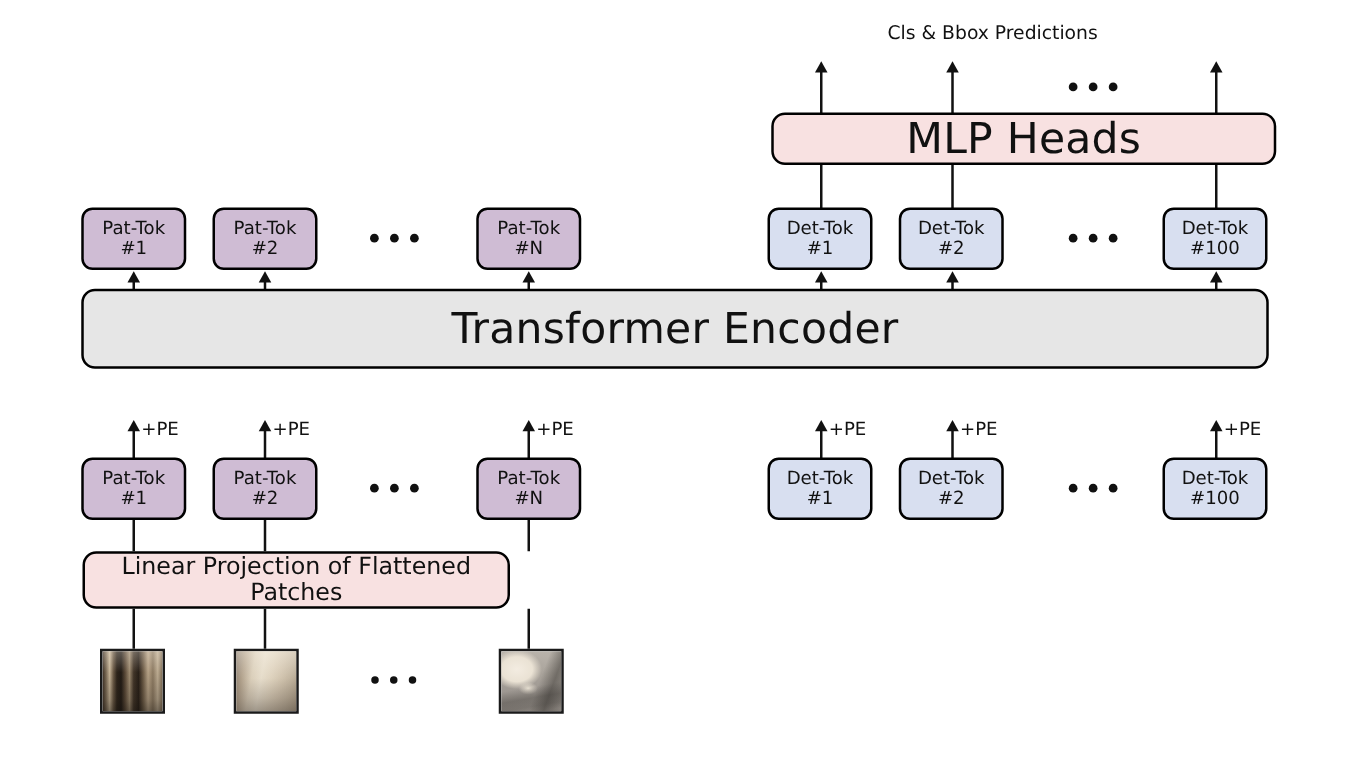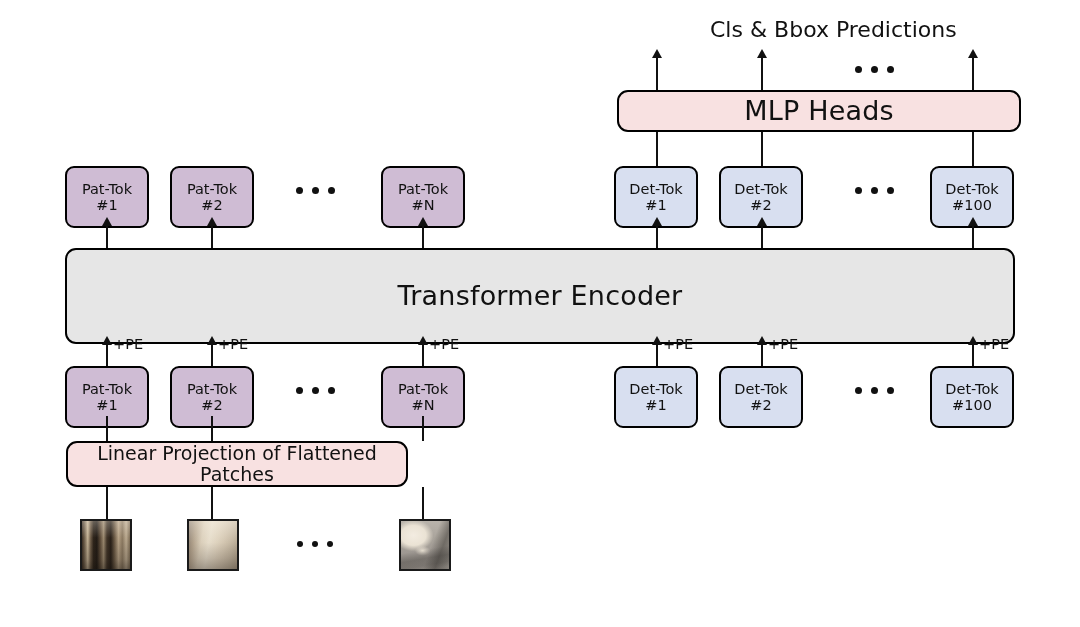--- a/index.html
+++ b/index.html
@@ -28,45 +28,45 @@
     flex-direction: column;
     align-items: center;
     justify-content: center;
     text-align: center;
     color: #111111;
     line-height: 1.12;
   }
 
   .tok {
     width: 84px;
-    height: 62px;
+    height: 50px;
     border-radius: 9px;
     font-size: 14.5px;
   }
   .tok .l1 { display:block; }
   .tok .l2 { display:block; }
 
   .pat-tok { background: #cfbcd4; }
   .det-tok { background: #d8dff0; }
 
   .wide-bar {
     border-radius: 11px;
-    font-size: 27px;
+    font-size: 34px;
     letter-spacing: 0.2px;
   }
   .encoder  { background: #e6e6e6; }
   .pinkbar  { background: #f8e1e1; }
 
   
   .label {
     position: absolute;
     color: #111111;
     white-space: nowrap;
   }
-  .caption-top   { font-size: 22px; }
+  .caption-top   { font-size: 15px; }
   .caption-bot   { font-size: 16.5px; }
   .pe            { font-size: 14.5px; }
 
   
   .dots {
     position: absolute;
     display: flex;
     gap: 9px;
     align-items: center;
   }
@@ -178,21 +178,21 @@
   <div class="vline" style="left:421.8px; top:225px; height:24px;"></div>
   <div class="arrow-head" style="left:418px; top:217px;"></div>
 
   <div class="vline" style="left:655.8px; top:225px; height:24px;"></div>
   <div class="arrow-head" style="left:652px; top:217px;"></div>
   <div class="vline" style="left:760.8px; top:225px; height:24px;"></div>
   <div class="arrow-head" style="left:757px; top:217px;"></div>
   <div class="vline" style="left:971.8px; top:225px; height:24px;"></div>
   <div class="arrow-head" style="left:968px; top:217px;"></div>
 
-  <div class="box wide-bar encoder" style="left:65px; top:248px; width:950px; height:96px;">
+  <div class="box wide-bar encoder" style="left:65px; top:231px; width:950px; height:64px;">
     <span>Transformer Encoder</span>
   </div>
 
   <div class="vline" style="left:105.8px; top:344px; height:24px;"></div>
   <div class="arrow-head" style="left:102px; top:336px;"></div>
   <div class="label pe" style="left:113px; top:336px;">+PE</div>
 
   <div class="vline" style="left:210.8px; top:344px; height:24px;"></div>
   <div class="arrow-head" style="left:207px; top:336px;"></div>
   <div class="label pe" style="left:218px; top:336px;">+PE</div>

